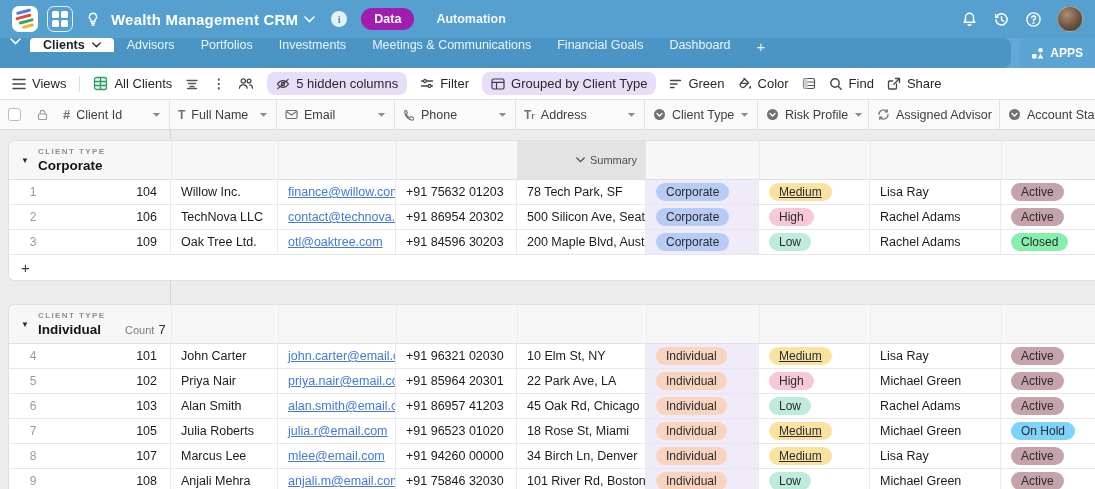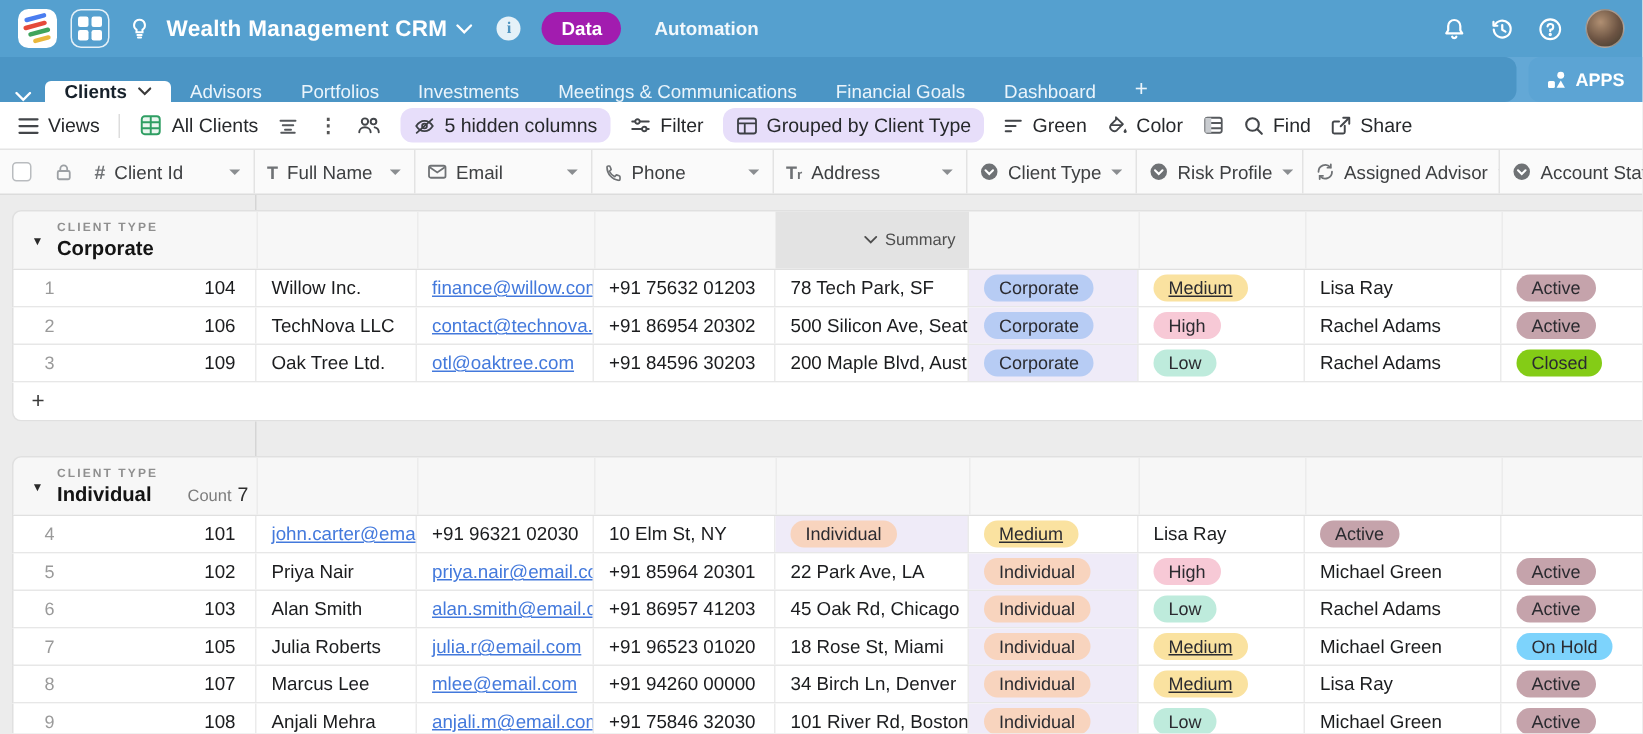--- a/index.html
+++ b/index.html
@@ -21,21 +21,21 @@
   .bulb { margin-right:10px; }
   .basename { font-size:15px; font-weight:700; letter-spacing:.2px; display:flex; align-items:center; gap:6px; }
   .infoic { width:16px; height:16px; border-radius:50%; background:rgba(255,255,255,.85); color:#4f93bf; font-size:11px; font-weight:700; display:flex; align-items:center; justify-content:center; margin:0 14px 0 16px; font-family:"Liberation Serif",serif; }
   .datapill { background:#a21caf; border-radius:13px; padding:4px 13px; font-size:12.5px; font-weight:600; }
   .automation { font-size:12.5px; font-weight:600; margin-left:22px; color:#F2F8FC; }
   .tb-right { margin-left:auto; display:flex; align-items:center; gap:15px; }
   .avatar { width:26px; height:26px; border-radius:50%; background:radial-gradient(circle at 38% 32%, #b08f72, #6b5342 55%, #3e3a2c); border:1px solid rgba(255,255,255,.4); }
 
   
   .tabsrow { height:30px; background:#63A8D6; display:flex; }
-  .tabs-main { flex:1; background:#4B95C5; border-radius:0 8px 8px 0; display:flex; align-items:flex-end; margin-right:8px; }
+  .tabs-main { flex:1; background:#4B95C5; border-radius:0 8px 8px 0; display:flex; align-items:flex-start; margin-right:8px; }
   .tabchev { width:30px; display:flex; align-items:center; justify-content:center; color:#fff; }
   .tab { display:flex; align-items:center; padding:0 13px; font-size:12.5px; color:#EAF4FB; font-weight:500; white-space:nowrap; }
   .tab-active { background:#fff; color:#17212B; font-weight:700; border-radius:4px 4px 0 0; gap:7px; }
   .tab-add { font-size:15px; font-weight:400; }
   .appsblk { background:#5CA4D4; border-radius:8px 0 0 8px; display:flex; align-items:center; gap:6px; padding:0 12px 0 12px; color:#fff; font-size:12px; font-weight:700; }
 
   
   .toolbar { height:32px; background:#fff; border-bottom:1px solid #E4E4E4; display:flex; align-items:center; padding:0 12px; gap:13px; font-size:13px; color:#26282B; }
   .tbtn { display:flex; align-items:center; gap:6px; white-space:nowrap; }
   .tdiv { width:1px; height:16px; background:#DDD; }
@@ -70,21 +70,21 @@
   .row { height:25px; display:grid; grid-template-columns:162px 107px 118px 121px 129px 113px 111px 131px minmax(120px,1fr); background:#fff; border-bottom:1px solid #E7E7E7; border-left:1px solid #E0E0E0; }
   .cell { display:flex; align-items:center; padding:0 10px; border-right:1px solid #EBEBEB; font-size:12.5px; color:#1B1C1E; white-space:nowrap; overflow:hidden; }
   .rowhead { justify-content:space-between; padding:0 13px 0 14px; }
   .rownum { color:#9A9A9A; font-size:12px; width:20px; text-align:center; }
   .cid { color:#1B1C1E; }
   .cell a.link { color:#4379DC; text-decoration:underline; }
   .cell.typecol { background:#EFEBF8; }
   .pill { padding:3px 10px; border-radius:10px; font-size:12px; color:#2B2B30; line-height:1; }
   .c-blue { background:#B7CCF4; } .c-peach { background:#F8D4BE; } .c-amber { background:#FAE2A0;text-decoration:underline; }
   .c-pink { background:#F7C9D6; } .c-mint { background:#BEEBDC; } .c-mauve { background:#C5A3AB; }
-  .c-tan { background:#84cc16; } .c-gray { background:#7dd3fc; }
+  .c-tan { background:#86efac; } .c-gray { background:#7dd3fc; }
   .plusrow { position:absolute; left:8px; right:0; height:26px; background:#fff; border-left:1px solid #E0E0E0; border-bottom:1px solid #E0E0E0; border-radius:0 0 0 6px; display:flex; align-items:center; padding-left:12px; color:#3C3C3C; font-size:15px; }
 </style>
 </head>
 <body>
 
 <div class="topbar">
   <div class="logo">
       <span class="bars">
         <i></i>
         <i></i>
@@ -452,20 +452,21 @@
       <div class="gsep" style="left:861px"></div>
       <div class="gsep" style="left:992px"></div>
   </div>
 
   <div class="rows" style="top:214px;">
     <div class="row">
       <div class="cell rowhead">
           <span class="rownum">4</span>
           <span class="cid">101</span>
         </div>
+      <div class="cell">John Carter</div>
       <div class="cell">
           <a class="link">john.carter@email.com</a>
         </div>
       <div class="cell">+91 96321 02030</div>
       <div class="cell">10 Elm St, NY</div>
       <div class="cell typecol">
           <span class="pill c-peach">Individual</span>
         </div>
       <div class="cell">
           <span class="pill c-amber">Medium</span>

